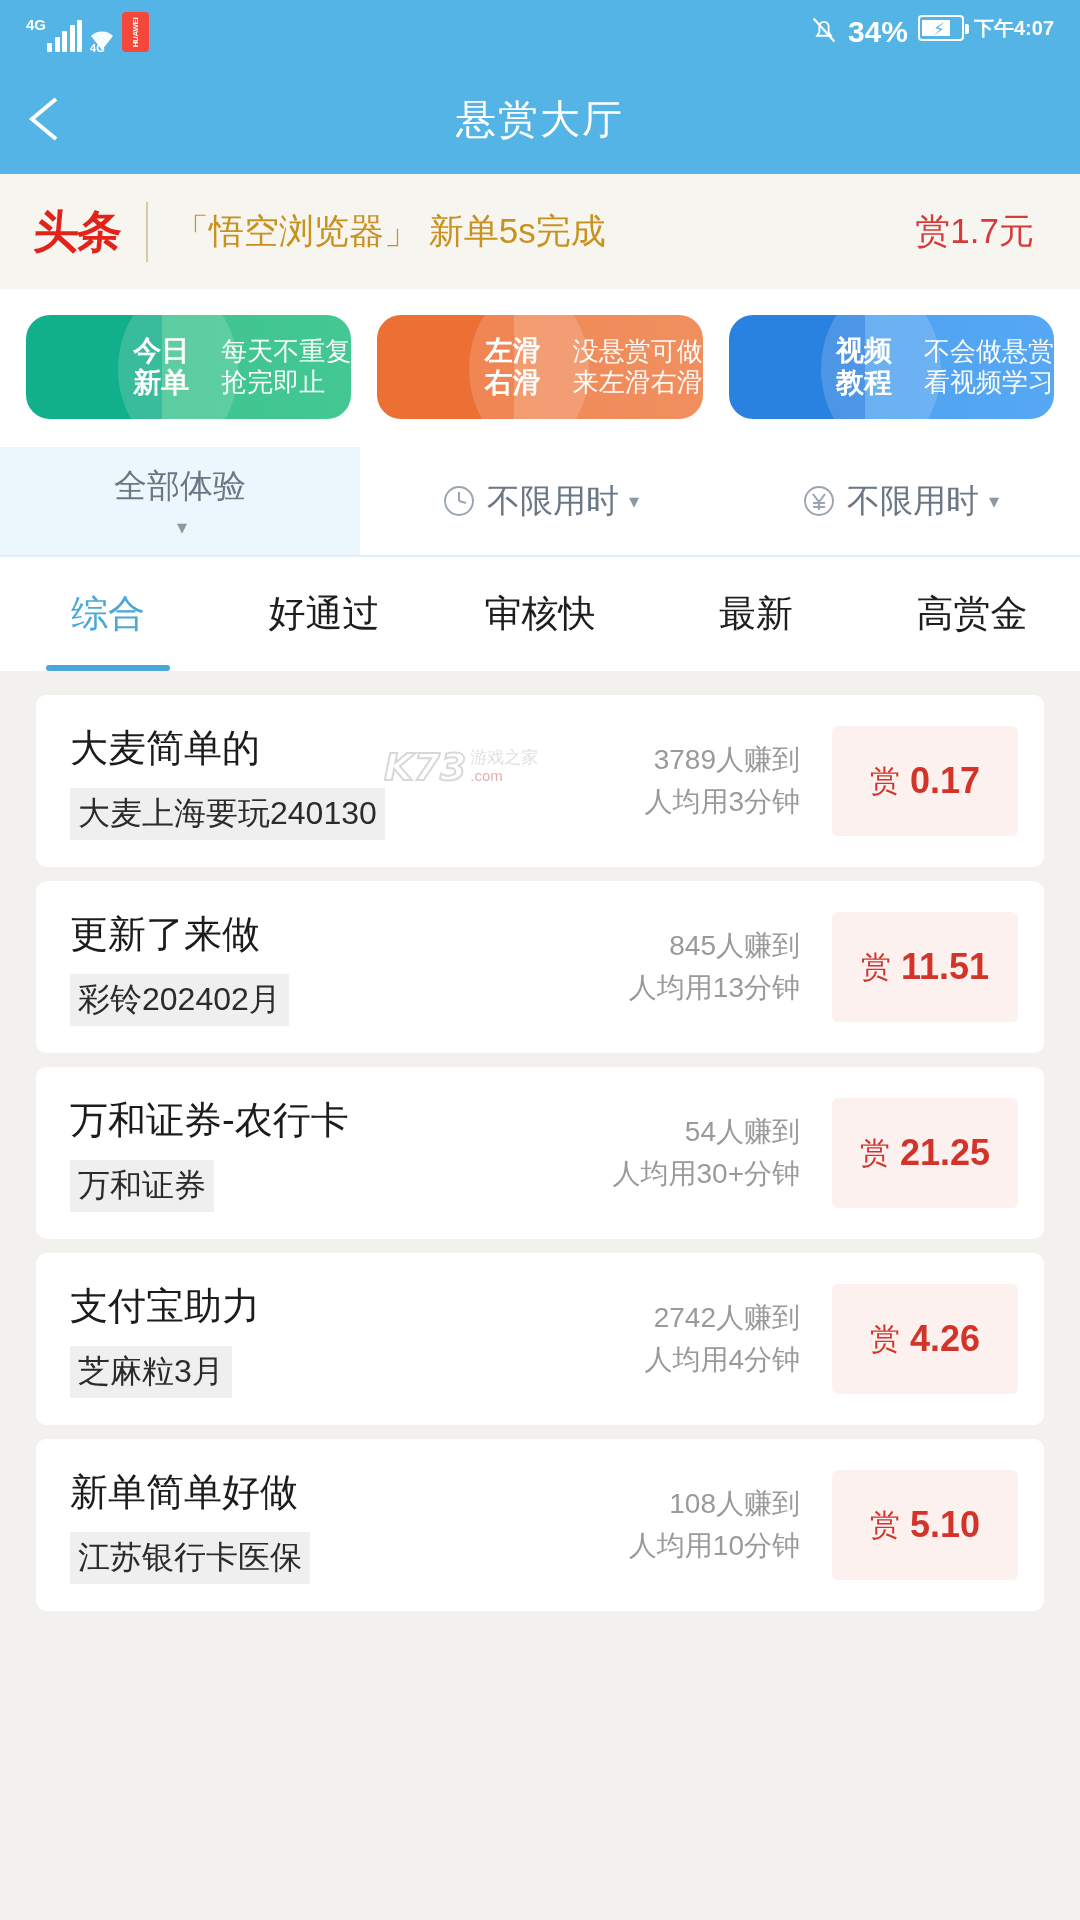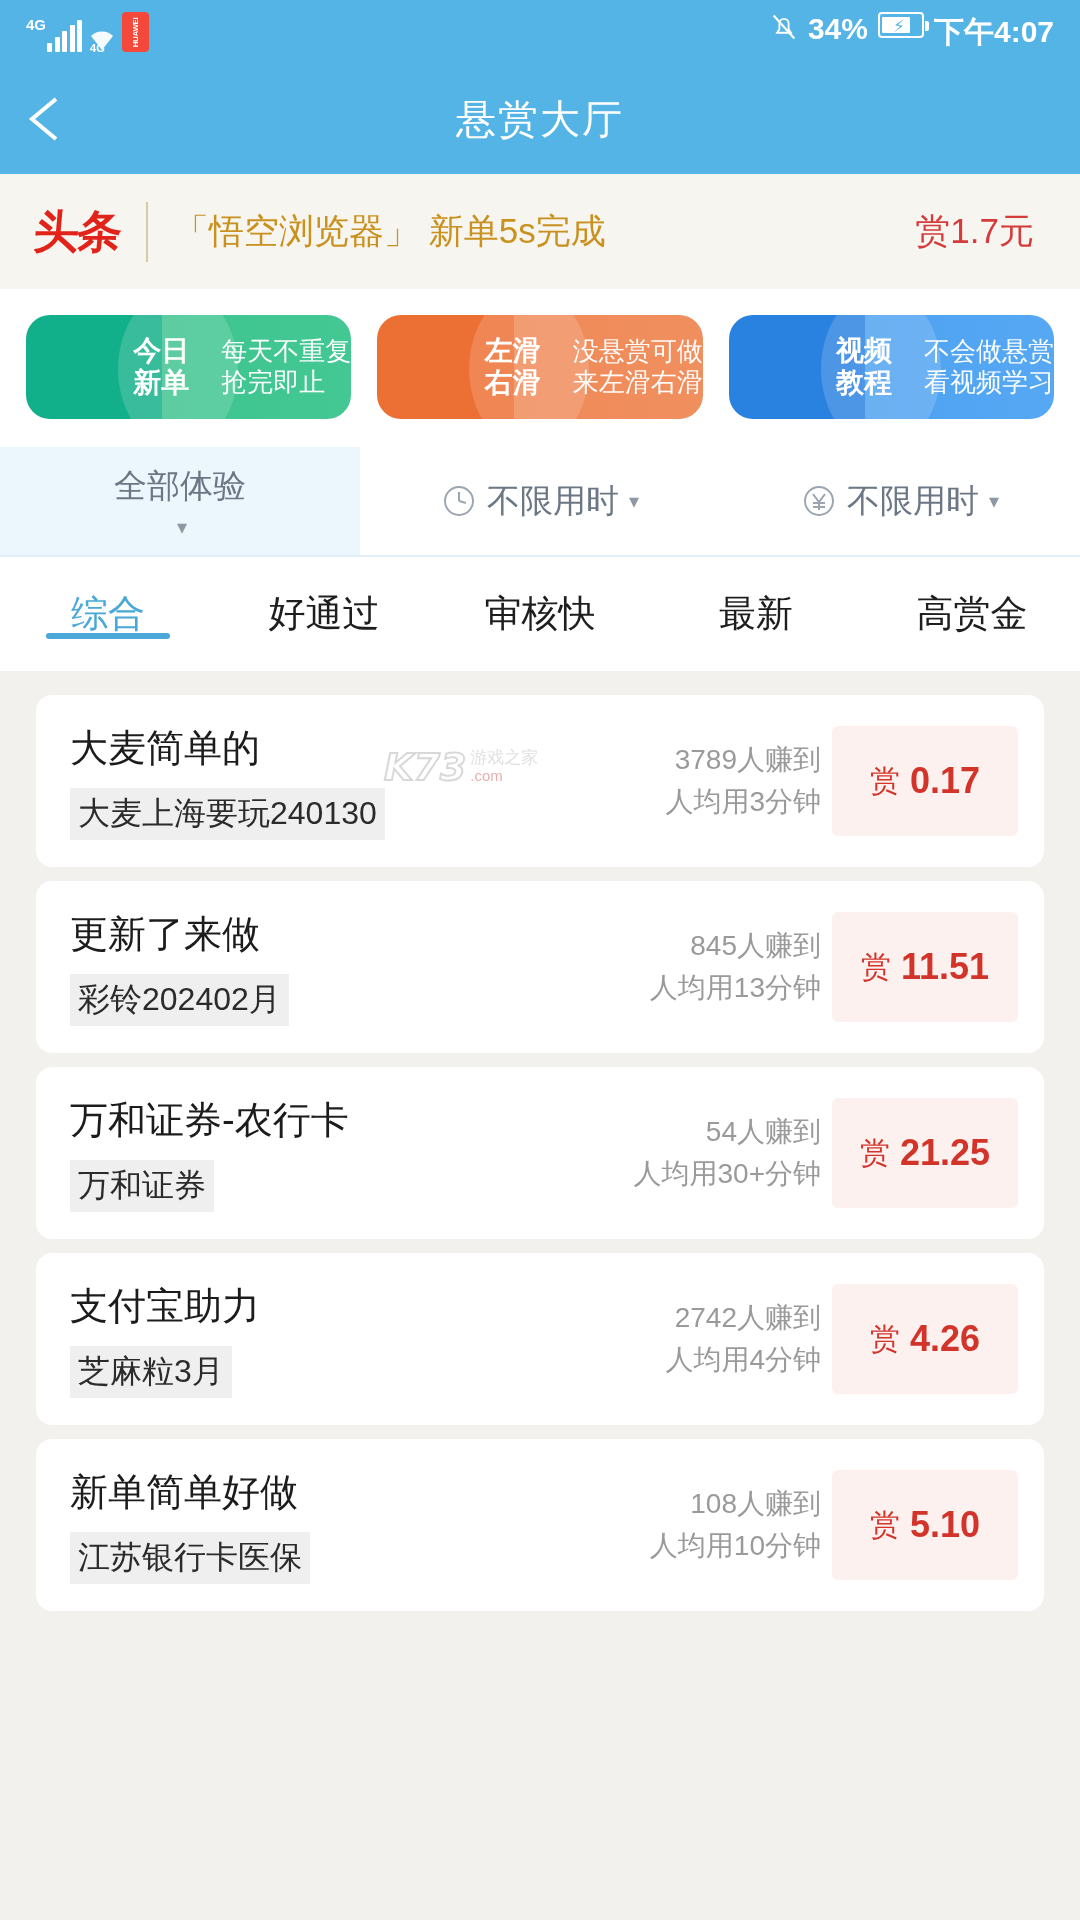--- a/index.html
+++ b/index.html
@@ -42,21 +42,21 @@
   .batt {
     width: 46px; height: 26px; border: 2.5px solid #ffffff; border-radius: 4px;
     position: relative; display: flex; align-items: center; justify-content: center;
   }
   .batt::after {
     content: ""; position: absolute; right: -7px; top: 7px;
     width: 4px; height: 10px; background: #ffffff; border-radius: 0 2px 2px 0;
   }
   .batt .fill { width: 28px; height: 16px; background: #ffffff; border-radius: 1px; margin-right: 10px; }
   .batt .bolt { position: absolute; left: 13px; top: 2px; font-size: 17px; color: #55b4e6; }
-  .clock { font-size: 30px; }
+  .clock { font-size: 20px; }
   .mute-icon { width: 28px; height: 30px; }
 
   
   .appbar {
     height: 110px; background: #55b4e6;
     display: flex; align-items: center; position: relative;
   }
   .back-btn {
     width: 110px; height: 110px; display: flex; align-items: center; justify-content: center;
   }
@@ -111,46 +111,46 @@
   .filters { display: flex; height: 110px; background: #ffffff; border-bottom: 2px solid #dfeef8; }
   .filter {
     flex: 1; display: flex; align-items: center; justify-content: center; gap: 6px;
     font-size: 33px; color: #6b7784;
   }
   .filter.active { background: #ecf6fd; flex-direction: column; }
   .filter .caret { font-size: 20px; color: #8d98a4; margin-left: 4px; }
   .f-ico { width: 36px; height: 36px; margin-right: 4px; }
 
   
-  .tabs { display: flex; height: 114px; background: #ffffff; align-items: center; }
+  .tabs { display: flex; height: 114px; background: #ffffff; }
   .tab {
     flex: 1; display: flex; align-items: center; justify-content: center;
     font-size: 37px; color: #1e1e1e; position: relative;
   }
   .tab.active { color: #4aa8d8; }
   .tab.active::after {
     content: ""; position: absolute; bottom: 0; left: 50%; transform: translateX(-50%);
     width: 124px; height: 6px; background: #4aa8d8; border-radius: 3px;
   }
 
   
   .list { padding: 10px 0 0 0; background: #f2f1ee; }
   .card {
-    margin: 14px 36px; background: #ffffff; border-radius: 16px;
+    margin: 14px 36px; background: #ffffff; border-radius: 11px;
     height: 172px; display: flex; align-items: center; padding: 0 26px 0 34px;
     position: relative;
   }
   .card .c-left { width: 440px; }
   .card .c-title { font-size: 38px; color: #1c1c1c; margin-bottom: 14px; white-space: nowrap; }
   .card .c-tag {
     display: inline-block; font-size: 32px; color: #2b2b2b;
     background: #efefef; padding: 4px 8px; white-space: nowrap;
   }
   .card .c-mid {
-    flex: 1; text-align: right; padding-right: 11px;
+    flex: 1; text-align: right; padding-right: 32px;
     font-size: 28px; color: #9a9a9a; line-height: 1.5;
   }
   .card .c-mid div { white-space: nowrap; }
   .card .c-reward {
     width: 186px; height: 110px; background: #fdf1f0; border-radius: 6px;
     display: flex; align-items: center; justify-content: center; gap: 10px;
   }
   .card .c-reward .rl { font-size: 30px; color: #d2342a; }
   .card .c-reward .rv { font-size: 36px; color: #d2342a; font-weight: 700; }
 

